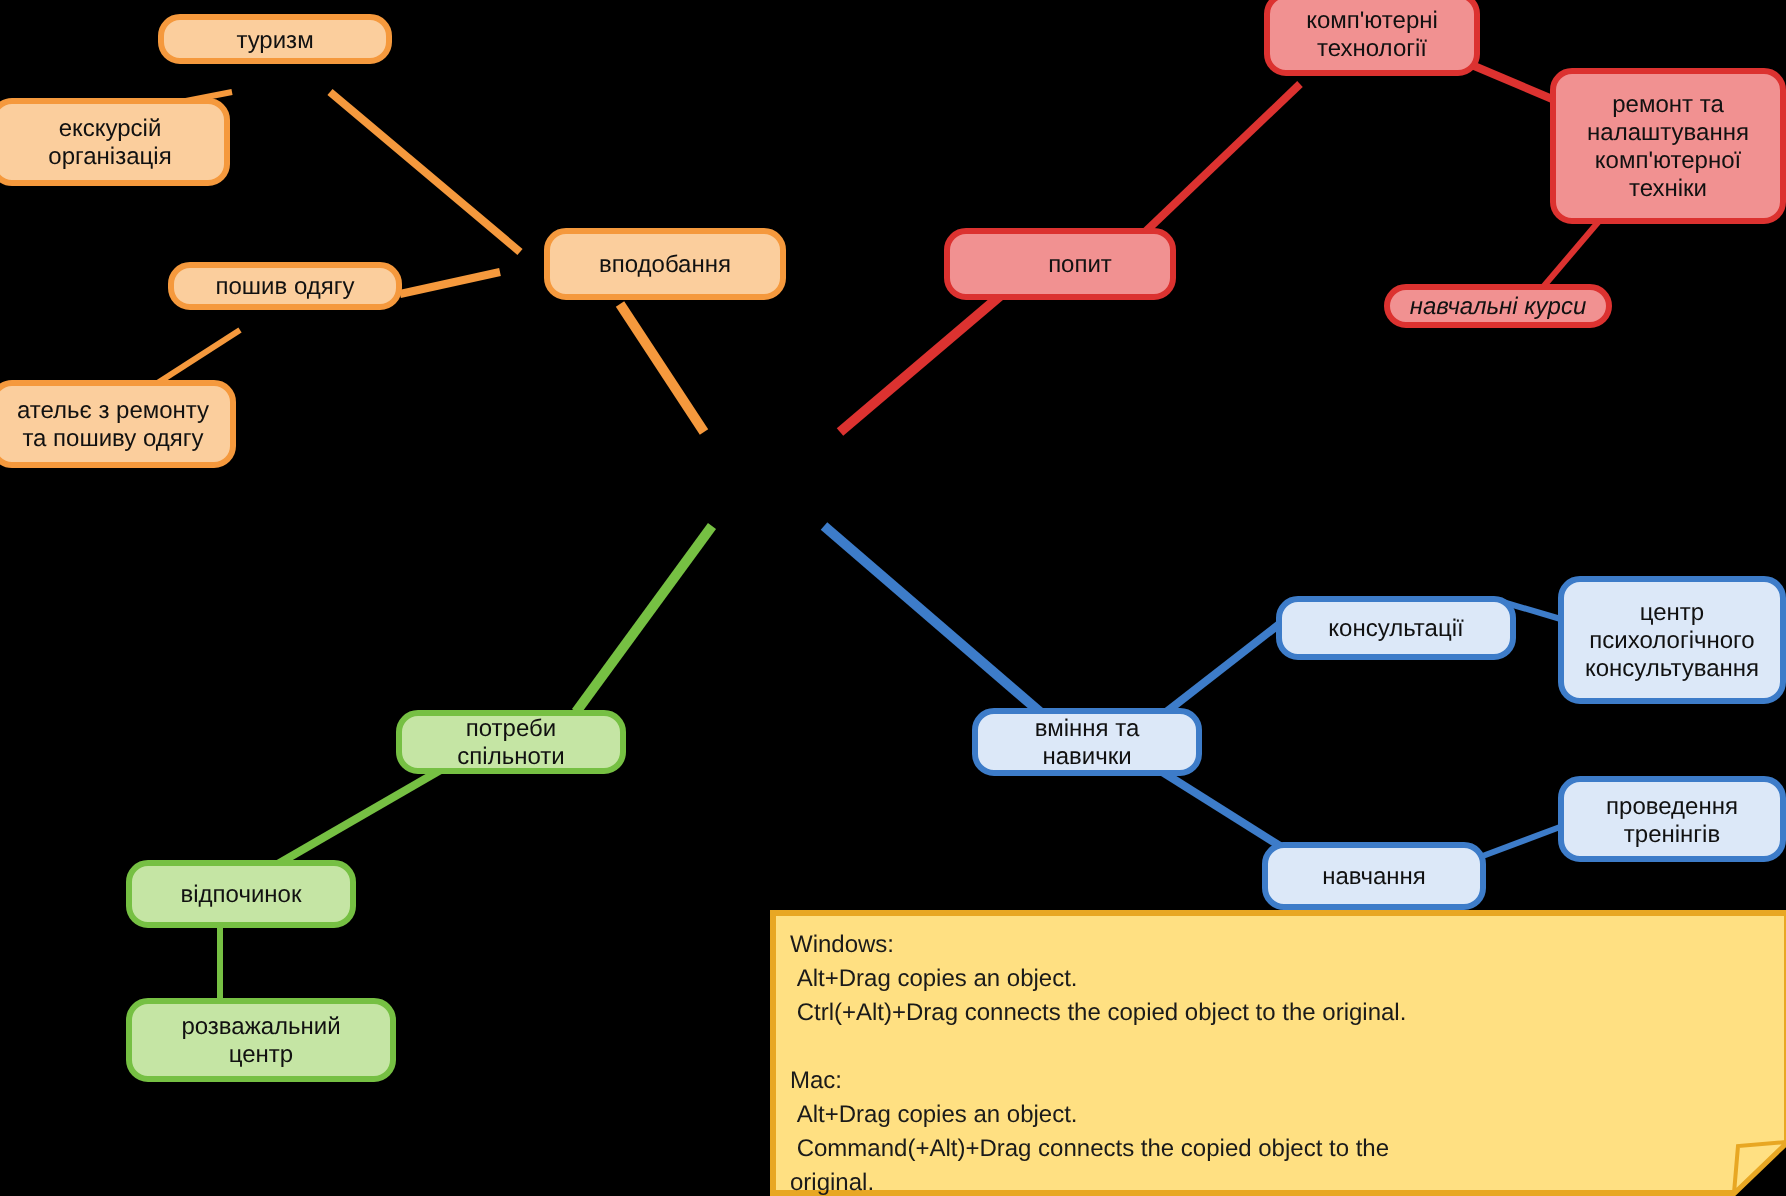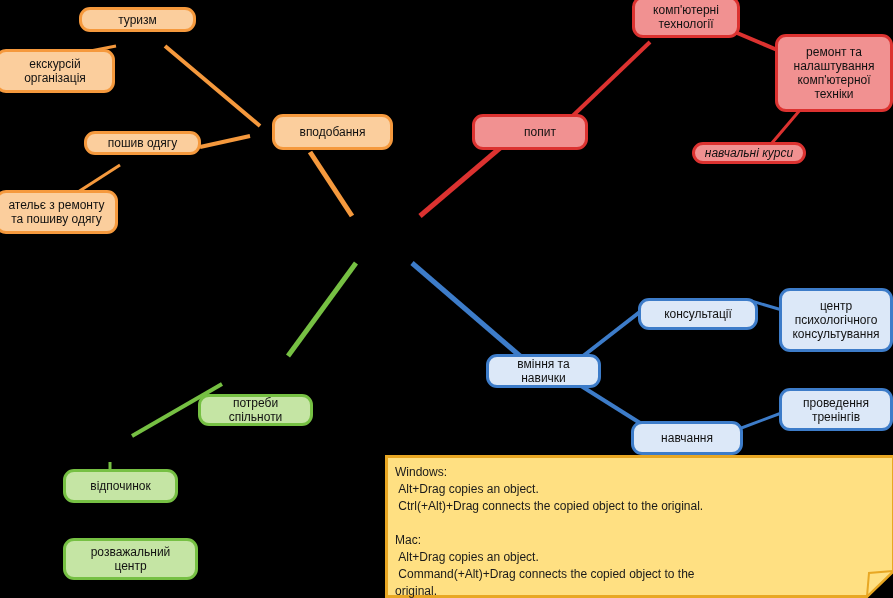--- a/index.html
+++ b/index.html
@@ -45,21 +45,21 @@
     white-space: pre-line;
   }
   .node.central {
     border-width: 4px;
     border-radius: 14px;
     font-size: 19px;
     line-height: 22px;
   }
   .orange { background: #FBCE9D; border-color: #F5993D; }
   .red    { background: #F19191; border-color: #DC3230; }
-  .green  { background: #C5E5A4; border-color: #76C043; margin-top: 39px; }
+  .green  { background: #C5E5A4; border-color: #76C043; }
   .blue   { background: #DCE8F8; border-color: #3D7CC9; }
   .purple { background: #EBCFE3; border-color: #9C4C85; }
 
   #note {
     position: absolute;
     left: 385px;
     top: 455px;
     width: 510px;
     height: 143px;
     box-sizing: border-box;

